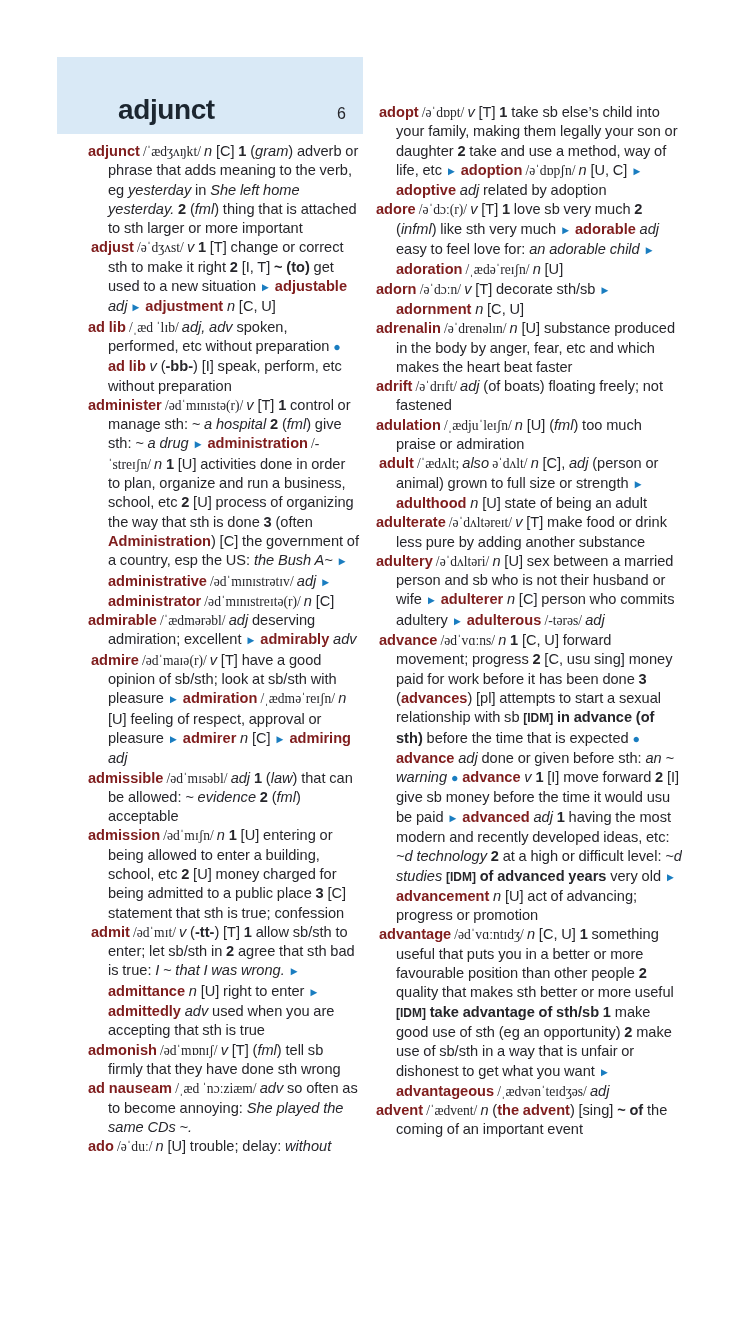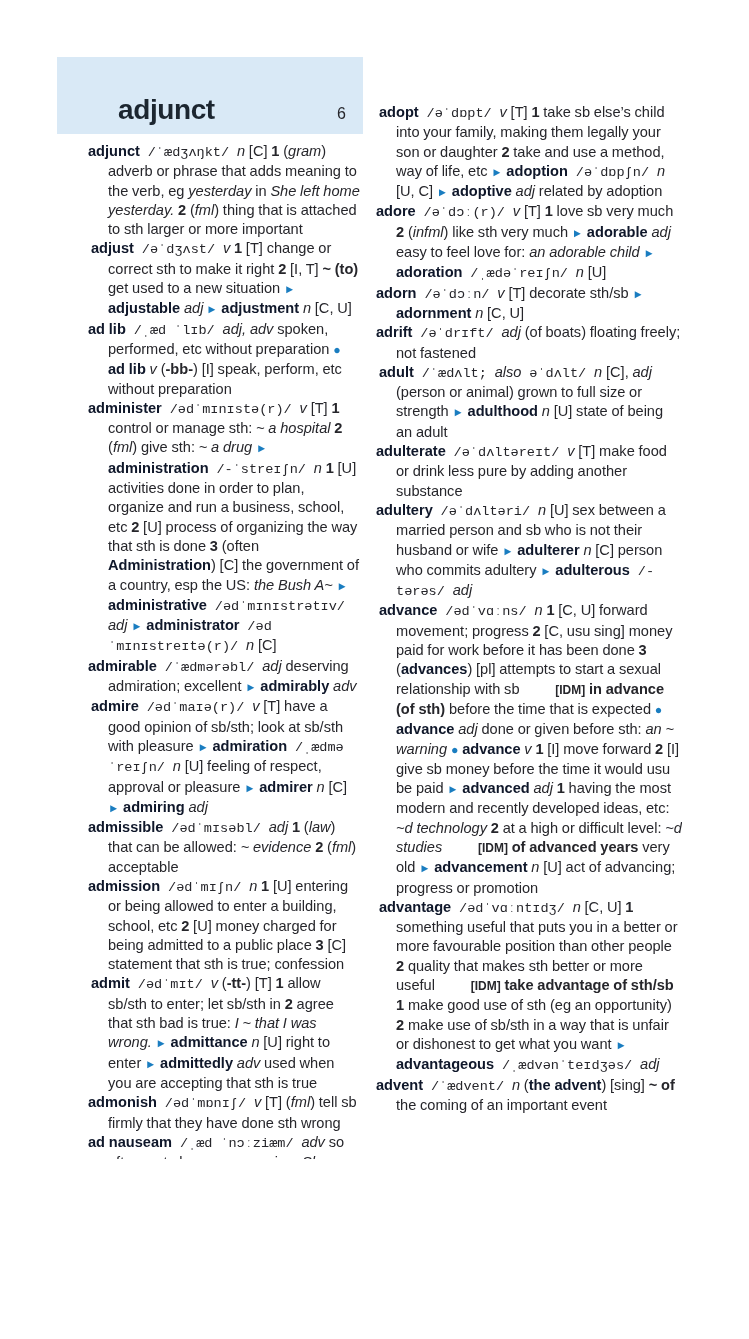--- a/index.html
+++ b/index.html
@@ -20,27 +20,27 @@
     position:absolute; right:17px; bottom:11px; font-size:16px; color:#26262b;
   }
   
   .col { position:absolute; overflow:hidden; }
   .col-left  { left:88px; top:142px; width:272px; height:1076px; }
   .col-right { left:376px; top:103px; width:306px; height:1116px; }
   .entry {
     margin:0; padding-left:20px; text-indent:-20px;
     font-size:14.6px; line-height:19.3px; word-spacing:-0.3px;
   }
-  .r-hw  { color:#0f172a; font-weight:bold; }
-  .r-ph  { font-family:Liberation Mono, monospace; font-size:0.93em; }
+  .r-hw  { color:#7f1d1d; font-weight:bold; }
+  .r-ph  { font-family:Liberation Serif, serif; font-size:0.93em; }
   .r-i   { font-style:italic; }
   .r-b   { font-weight:bold; }
   .r-ar  { color:#1a7dc0; font-size:0.78em; }
   .r-bu  { color:#1a7dc0; font-size:0.85em; }
-  .r-idm { font-weight:bold; font-size:0.82em;margin-left:32px; }
+  .r-idm { font-weight:bold; font-size:0.82em; }
   .keyicon { display:inline-block; margin-right:3px; }
   
   .alpha-bar {
     position:absolute; left:57px; top:1218px; width:640px; height:70px;
     background:#d9e9f6;
   }
   .alpha-row { position:absolute; left:50px; top:4px; display:flex; }
   .alpha-letter {
     width:19.9px; height:24px; line-height:24px; text-align:center;
     font-size:15.5px; color:#262b33; cursor:pointer;
@@ -71,21 +71,23 @@
       <p class="entry"><span class="r-hw">admission</span><span class="r-ph"> /ədˈmɪʃn/ </span><span class="r-i">n</span><span class="r-n"> </span><span class="r-b">1</span><span class="r-n"> [U] entering or being allowed to enter a building, school, etc </span><span class="r-b">2</span><span class="r-n"> [U] money charged for being admitted to a public place </span><span class="r-b">3</span><span class="r-n"> [C] statement that sth is true; confession</span></p>
       <p class="entry"><span class="keyicon"></span><span class="r-hw">admit</span><span class="r-ph"> /ədˈmɪt/ </span><span class="r-i">v</span><span class="r-n"> (</span><span class="r-b">-tt-</span><span class="r-n">) [T] </span><span class="r-b">1</span><span class="r-n"> allow sb/sth to enter; let sb/sth in </span><span class="r-b">2</span><span class="r-n"> agree that sth bad is true: </span><span class="r-i">I ~ that I was wrong.</span><span class="r-n"> </span><span class="r-ar">►</span><span class="r-hw"> admittance</span><span class="r-i"> n</span><span class="r-n"> [U] right to enter </span><span class="r-ar">►</span><span class="r-hw"> admittedly</span><span class="r-i"> adv</span><span class="r-n"> used when you are accepting that sth is true</span></p>
       <p class="entry"><span class="r-hw">admonish</span><span class="r-ph"> /ədˈmɒnɪʃ/ </span><span class="r-i">v</span><span class="r-n"> [T] (</span><span class="r-i">fml</span><span class="r-n">) tell sb firmly that they have done sth wrong</span></p>
       <p class="entry"><span class="r-hw">ad nauseam</span><span class="r-ph"> /ˌæd ˈnɔːziæm/ </span><span class="r-i">adv</span><span class="r-n"> so often as to become annoying: </span><span class="r-i">She played the same CDs ~.</span></p>
       <p class="entry"><span class="r-hw">ado</span><span class="r-ph"> /əˈduː/ </span><span class="r-i">n</span><span class="r-n"> [U] trouble; delay: </span><span class="r-i">without further ~</span></p>
     </div>
   <div class="col col-right" id="col-right">
       <p class="entry"><span class="keyicon"></span><span class="r-hw">adopt</span><span class="r-ph"> /əˈdɒpt/ </span><span class="r-i">v</span><span class="r-n"> [T] </span><span class="r-b">1</span><span class="r-n"> take sb else’s child into your family, making them legally your son or daughter </span><span class="r-b">2</span><span class="r-n"> take and use a method, way of life, etc </span><span class="r-ar">►</span><span class="r-hw"> adoption</span><span class="r-ph"> /əˈdɒpʃn/ </span><span class="r-i">n</span><span class="r-n"> [U, C] </span><span class="r-ar">►</span><span class="r-hw"> adoptive</span><span class="r-i"> adj</span><span class="r-n"> related by adoption</span></p>
       <p class="entry"><span class="r-hw">adore</span><span class="r-ph"> /əˈdɔː(r)/ </span><span class="r-i">v</span><span class="r-n"> [T] </span><span class="r-b">1</span><span class="r-n"> love sb very much </span><span class="r-b">2</span><span class="r-n"> (</span><span class="r-i">infml</span><span class="r-n">) like sth very much </span><span class="r-ar">►</span><span class="r-hw"> adorable</span><span class="r-i"> adj</span><span class="r-n"> easy to feel love for: </span><span class="r-i">an adorable child</span><span class="r-n"> </span><span class="r-ar">►</span><span class="r-hw"> adoration</span><span class="r-ph"> /ˌædəˈreɪʃn/ </span><span class="r-i">n</span><span class="r-n"> [U]</span></p>
       <p class="entry"><span class="r-hw">adorn</span><span class="r-ph"> /əˈdɔːn/ </span><span class="r-i">v</span><span class="r-n"> [T] decorate sth/sb </span><span class="r-ar">►</span><span class="r-hw"> adornment</span><span class="r-i"> n</span><span class="r-n"> [C, U]</span></p>
+      <p class="entry"><span class="r-hw">adrenalin</span><span class="r-ph"> /əˈdrenəlɪn/ </span><span class="r-i">n</span><span class="r-n"> [U] substance produced in the body by anger, fear, etc and which makes the heart beat faster</span></p>
       <p class="entry"><span class="r-hw">adrift</span><span class="r-ph"> /əˈdrɪft/ </span><span class="r-i">adj</span><span class="r-n"> (of boats) floating freely; not fastened</span></p>
+      <p class="entry"><span class="r-hw">adulation</span><span class="r-ph"> /ˌædjuˈleɪʃn/ </span><span class="r-i">n</span><span class="r-n"> [U] (</span><span class="r-i">fml</span><span class="r-n">) too much praise or admiration</span></p>
       <p class="entry"><span class="keyicon"></span><span class="r-hw">adult</span><span class="r-ph"> /ˈædʌlt; </span><span class="r-i">also</span><span class="r-ph"> əˈdʌlt/ </span><span class="r-i">n</span><span class="r-n"> [C], </span><span class="r-i">adj</span><span class="r-n"> (person or animal) grown to full size or strength </span><span class="r-ar">►</span><span class="r-hw"> adulthood</span><span class="r-i"> n</span><span class="r-n"> [U] state of being an adult</span></p>
       <p class="entry"><span class="r-hw">adulterate</span><span class="r-ph"> /əˈdʌltəreɪt/ </span><span class="r-i">v</span><span class="r-n"> [T] make food or drink less pure by adding another substance</span></p>
       <p class="entry"><span class="r-hw">adultery</span><span class="r-ph"> /əˈdʌltəri/ </span><span class="r-i">n</span><span class="r-n"> [U] sex between a married person and sb who is not their husband or wife </span><span class="r-ar">►</span><span class="r-hw"> adulterer</span><span class="r-i"> n</span><span class="r-n"> [C] person who commits adultery </span><span class="r-ar">►</span><span class="r-hw"> adulterous</span><span class="r-ph"> /-tərəs/ </span><span class="r-i">adj</span></p>
       <p class="entry"><span class="keyicon"></span><span class="r-hw">advance</span><span class="r-ph"> /ədˈvɑːns/ </span><span class="r-i">n</span><span class="r-n"> </span><span class="r-b">1</span><span class="r-n"> [C, U] forward movement; progress </span><span class="r-b">2</span><span class="r-n"> [C, usu sing] money paid for work before it has been done </span><span class="r-b">3</span><span class="r-n"> (</span><span class="r-hw">advances</span><span class="r-n">) [pl] attempts to start a sexual relationship with sb </span><span class="r-idm">[IDM]</span><span class="r-b"> in advance (of sth)</span><span class="r-n"> before the time that is expected </span><span class="r-bu">●</span><span class="r-hw"> advance</span><span class="r-i"> adj</span><span class="r-n"> done or given before sth: </span><span class="r-i">an ~ warning</span><span class="r-n"> </span><span class="r-bu">●</span><span class="r-hw"> advance</span><span class="r-n"> </span><span class="r-i">v</span><span class="r-n"> </span><span class="r-b">1</span><span class="r-n"> [I] move forward </span><span class="r-b">2</span><span class="r-n"> [I] give sb money before the time it would usu be paid </span><span class="r-ar">►</span><span class="r-hw"> advanced</span><span class="r-i"> adj</span><span class="r-n"> </span><span class="r-b">1</span><span class="r-n"> having the most modern and recently developed ideas, etc: </span><span class="r-i">~d technology</span><span class="r-n"> </span><span class="r-b">2</span><span class="r-n"> at a high or difficult level: </span><span class="r-i">~d studies</span><span class="r-n"> </span><span class="r-idm">[IDM]</span><span class="r-b"> of advanced years</span><span class="r-n"> very old </span><span class="r-ar">►</span><span class="r-hw"> advancement</span><span class="r-i"> n</span><span class="r-n"> [U] act of advancing; progress or promotion</span></p>
       <p class="entry"><span class="keyicon"></span><span class="r-hw">advantage</span><span class="r-ph"> /ədˈvɑːntɪdʒ/ </span><span class="r-i">n</span><span class="r-n"> [C, U] </span><span class="r-b">1</span><span class="r-n"> something useful that puts you in a better or more favourable position than other people </span><span class="r-b">2</span><span class="r-n"> quality that makes sth better or more useful </span><span class="r-idm">[IDM]</span><span class="r-b"> take advantage of sth/sb</span><span class="r-n"> </span><span class="r-b">1</span><span class="r-n"> make good use of sth (eg an opportunity) </span><span class="r-b">2</span><span class="r-n"> make use of sb/sth in a way that is unfair or dishonest to get what you want </span><span class="r-ar">►</span><span class="r-hw"> advantageous</span><span class="r-ph"> /ˌædvənˈteɪdʒəs/ </span><span class="r-i">adj</span></p>
       <p class="entry"><span class="r-hw">advent</span><span class="r-ph"> /ˈædvent/ </span><span class="r-i">n</span><span class="r-n"> (</span><span class="r-hw">the advent</span><span class="r-n">) [sing] </span><span class="r-b">~ of</span><span class="r-n"> the coming of an important event</span></p>
     </div>
 
   <div class="alpha-bar">
     <div class="alpha-row" id="alpha-row">

